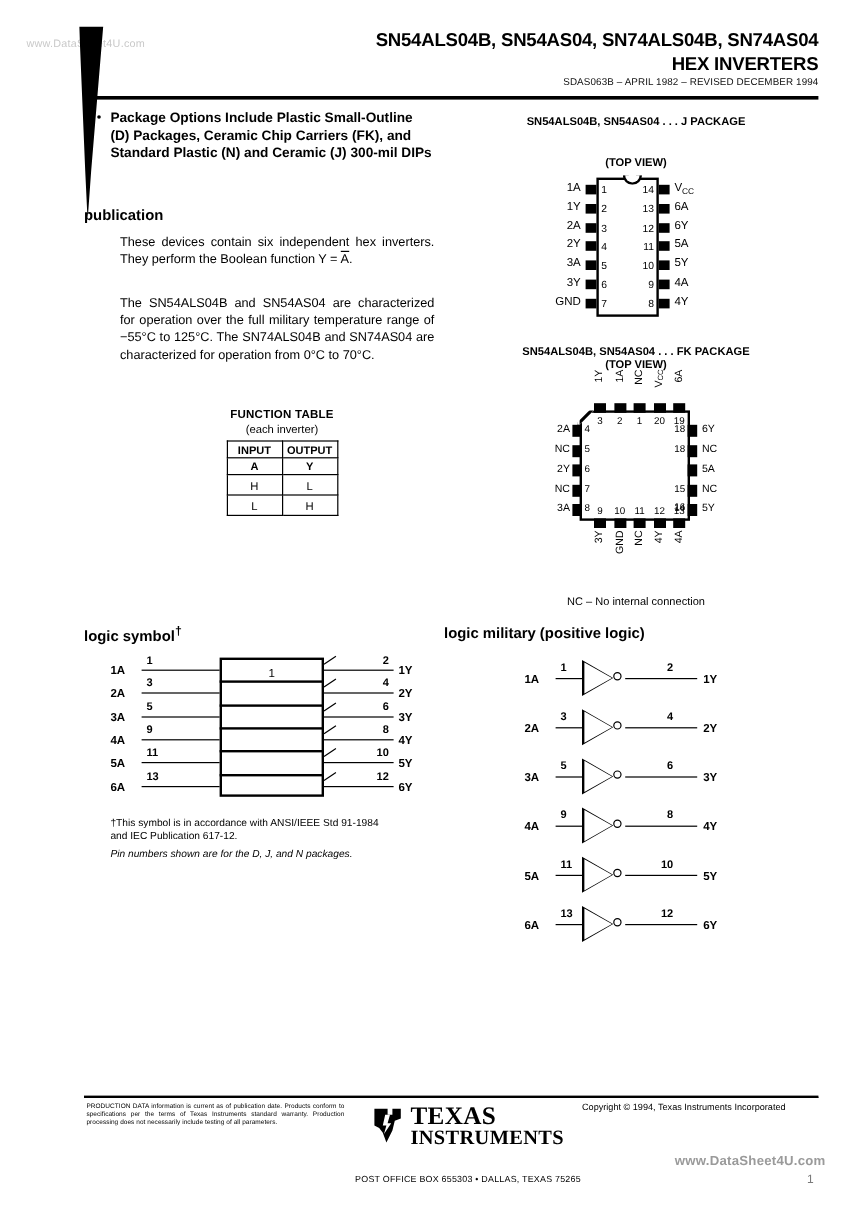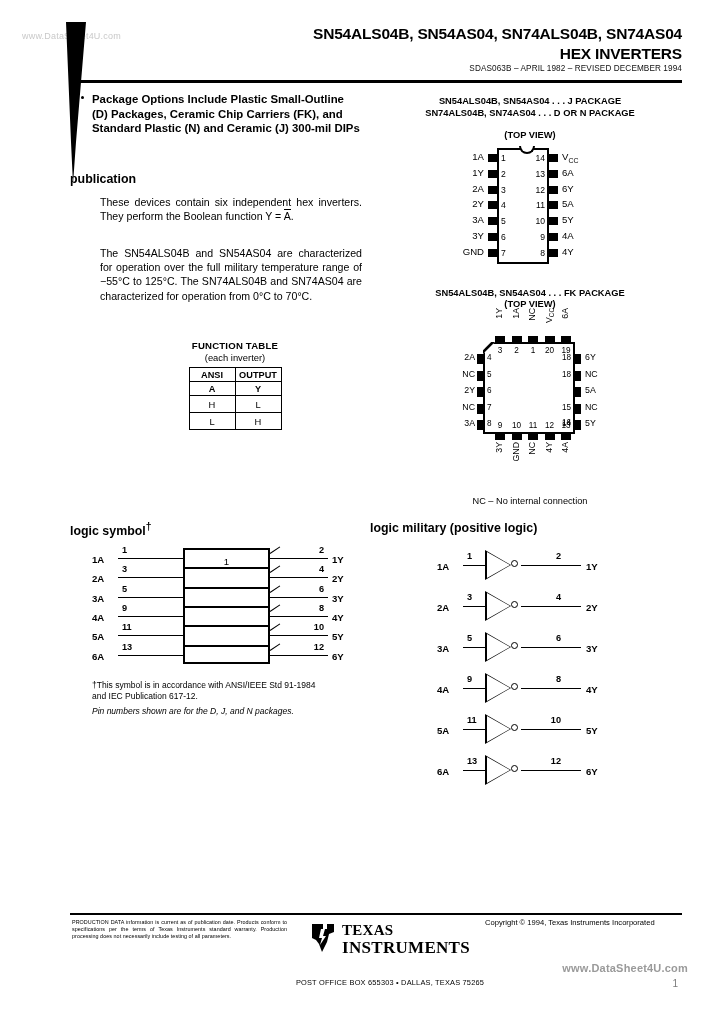--- a/index.html
+++ b/index.html
@@ -181,21 +181,21 @@
     position:absolute; left:70px; right:38px; top:913px; height:2.4px; background:#000;
   }
   .prod-note {
     position:absolute; left:72px; top:919px; width:215px;
     font-size:5.4px; line-height:7.2px; letter-spacing:.05px;
     text-align:justify;
   }
   .ti-logo-wrap { position:absolute; left:300px; top:922px; width:180px; text-align:center; }
   .ti-row { display:flex; align-items:flex-start; justify-content:center; gap:6px; }
   .ti-words { text-align:left; line-height:17px; }
-  .ti-w1 { font-family:"Liberation Serif", serif; font-size:15px; font-weight:bold; letter-spacing:.3px; }
+  .ti-w1 { font-family:"Liberation Serif", serif; font-size:21px; font-weight:bold; letter-spacing:.3px; }
   .ti-w2 { font-family:"Liberation Serif", serif; font-size:17px; font-weight:bold; letter-spacing:.3px; }
   .ti-addr {
     position:absolute; left:270px; top:978px; width:240px; text-align:center;
     font-size:7.4px; letter-spacing:.2px;
   }
   .copy {
     position:absolute; left:485px; top:918px;
     font-size:7.6px;
   }
   .copy-rule {
@@ -230,42 +230,41 @@
   <div class="sec-head" id="desc-head">publication</div>
   <div class="body-par" id="par1"><span>These devices contain six independent hex inverters. They perform the Boolean function Y = </span><span class="ovl">A</span><span>.</span></div>
   <div class="body-par" id="par2">The SN54ALS04B and SN54AS04 are characterized for operation over the full military temperature range of −55°C to 125°C. The SN74ALS04B and SN74AS04 are characterized for operation from 0°C to 70°C.</div>
 
   <div class="ft-wrap">
     <div class="ft-title">FUNCTION TABLE</div>
     <div class="ft-sub">(each inverter)</div>
     <table class="ft">
       <tbody>
           <tr>
-        <th>ANSI</th>
+        <th>INPUT</th>
         <th>OUTPUT</th>
       </tr>
       <tr>
         <th class="hdr-sub">A</th>
         <th class="hdr-sub">Y</th>
       </tr>
       <tr class="first-data">
         <td>H</td>
         <td>L</td>
       </tr>
       <tr>
         <td>L</td>
         <td>H</td>
       </tr>
     </tbody>
       </table>
   </div>
 
   <div class="pkg-title" id="dip-title">
     <div>SN54ALS04B, SN54AS04 . . . J PACKAGE</div>
-    <div>SN74ALS04B, SN74AS04 . . . D OR N PACKAGE</div>
   </div>
   <div id="dip-view" class="pkg-title">(TOP VIEW)</div>
 
   <div class="dip-body"></div>
   <div class="dip-notch"></div>
 
   <div id="dip-pins">
       <div class="dip-pin" style="left: 488px; top: 154px;"></div>
       <div class="dip-num" style="left: 501px; top: 153px;">1</div>
       <div class="dip-row-label" style="left: 0px; top: 151px; width: 484px; text-align: right;">1A</div>

